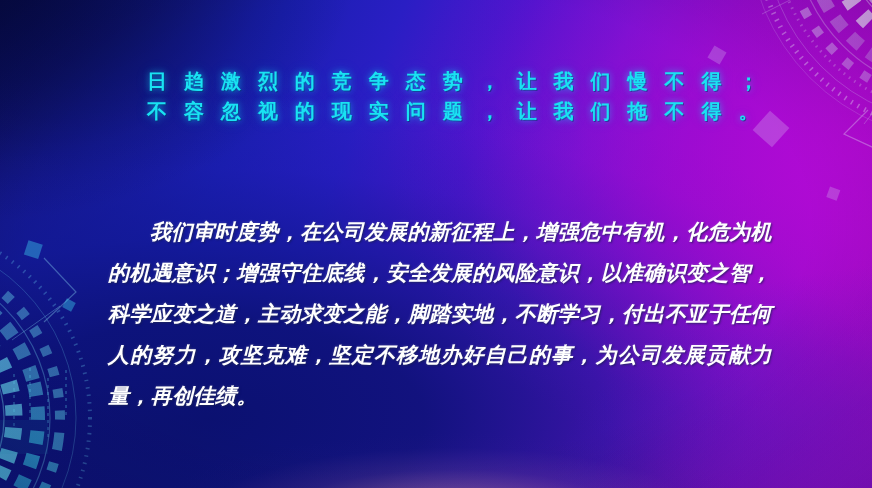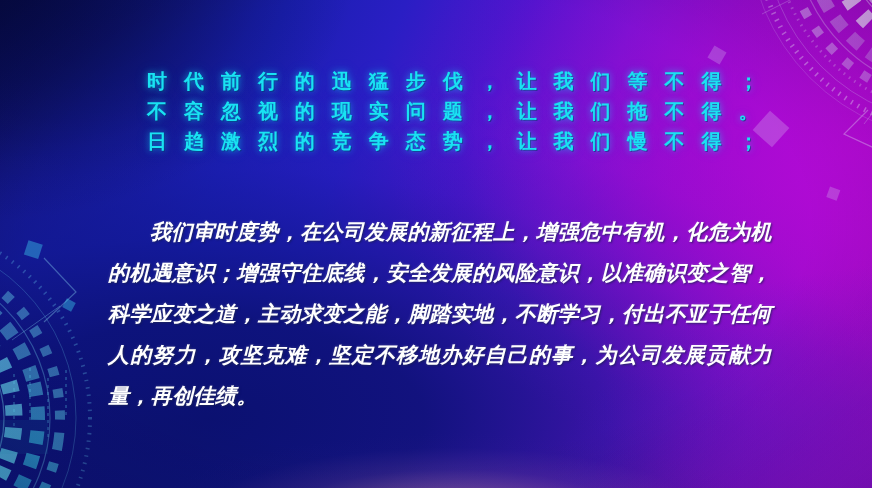--- a/index.html
+++ b/index.html
@@ -257,22 +257,21 @@
       <line x1="58" y1="10" x2="58" y2="70"></line>
       <line x1="76" y1="2" x2="76" y2="48"></line>
     </g>
     <rect x="6" y="52" width="52" height="34" fill="#1d8fb4" fill-opacity="0.22"></rect>
   </svg>
 
   <div class="bg-bottom-glow"></div>
   <div class="bg-vignette"></div>
 
   <div class="heading-block">
-    <div class="heading-line">时 代 前 行 的 迅 猛 步 伐 ，  让 我 们 等 不 得 ；</div>
+    <div class="heading-line">日 趋 激 烈 的 竞 争 态 势 ，  让 我 们 慢 不 得 ；</div>
     <div class="heading-line">不 容 忽 视 的 现 实 问 题 ，  让 我 们 拖 不 得 。</div>
-    <div class="heading-line">日 趋 激 烈 的 竞 争 态 势 ，  让 我 们 慢 不 得 ；</div>
   </div>
 
   <div class="body-block">
     <p class="body-para">我们审时度势，在公司发展的新征程上，增强危中有机，化危为机的机遇意识；增强守住底线，安全发展的风险意识，以准确识变之智，科学应变之道，主动求变之能，脚踏实地，不断学习，付出不亚于任何人的努力，攻坚克难，坚定不移地办好自己的事，为公司发展贡献力量，再创佳绩。</p>
   </div>
 
 </div>
 
 </body></html>

